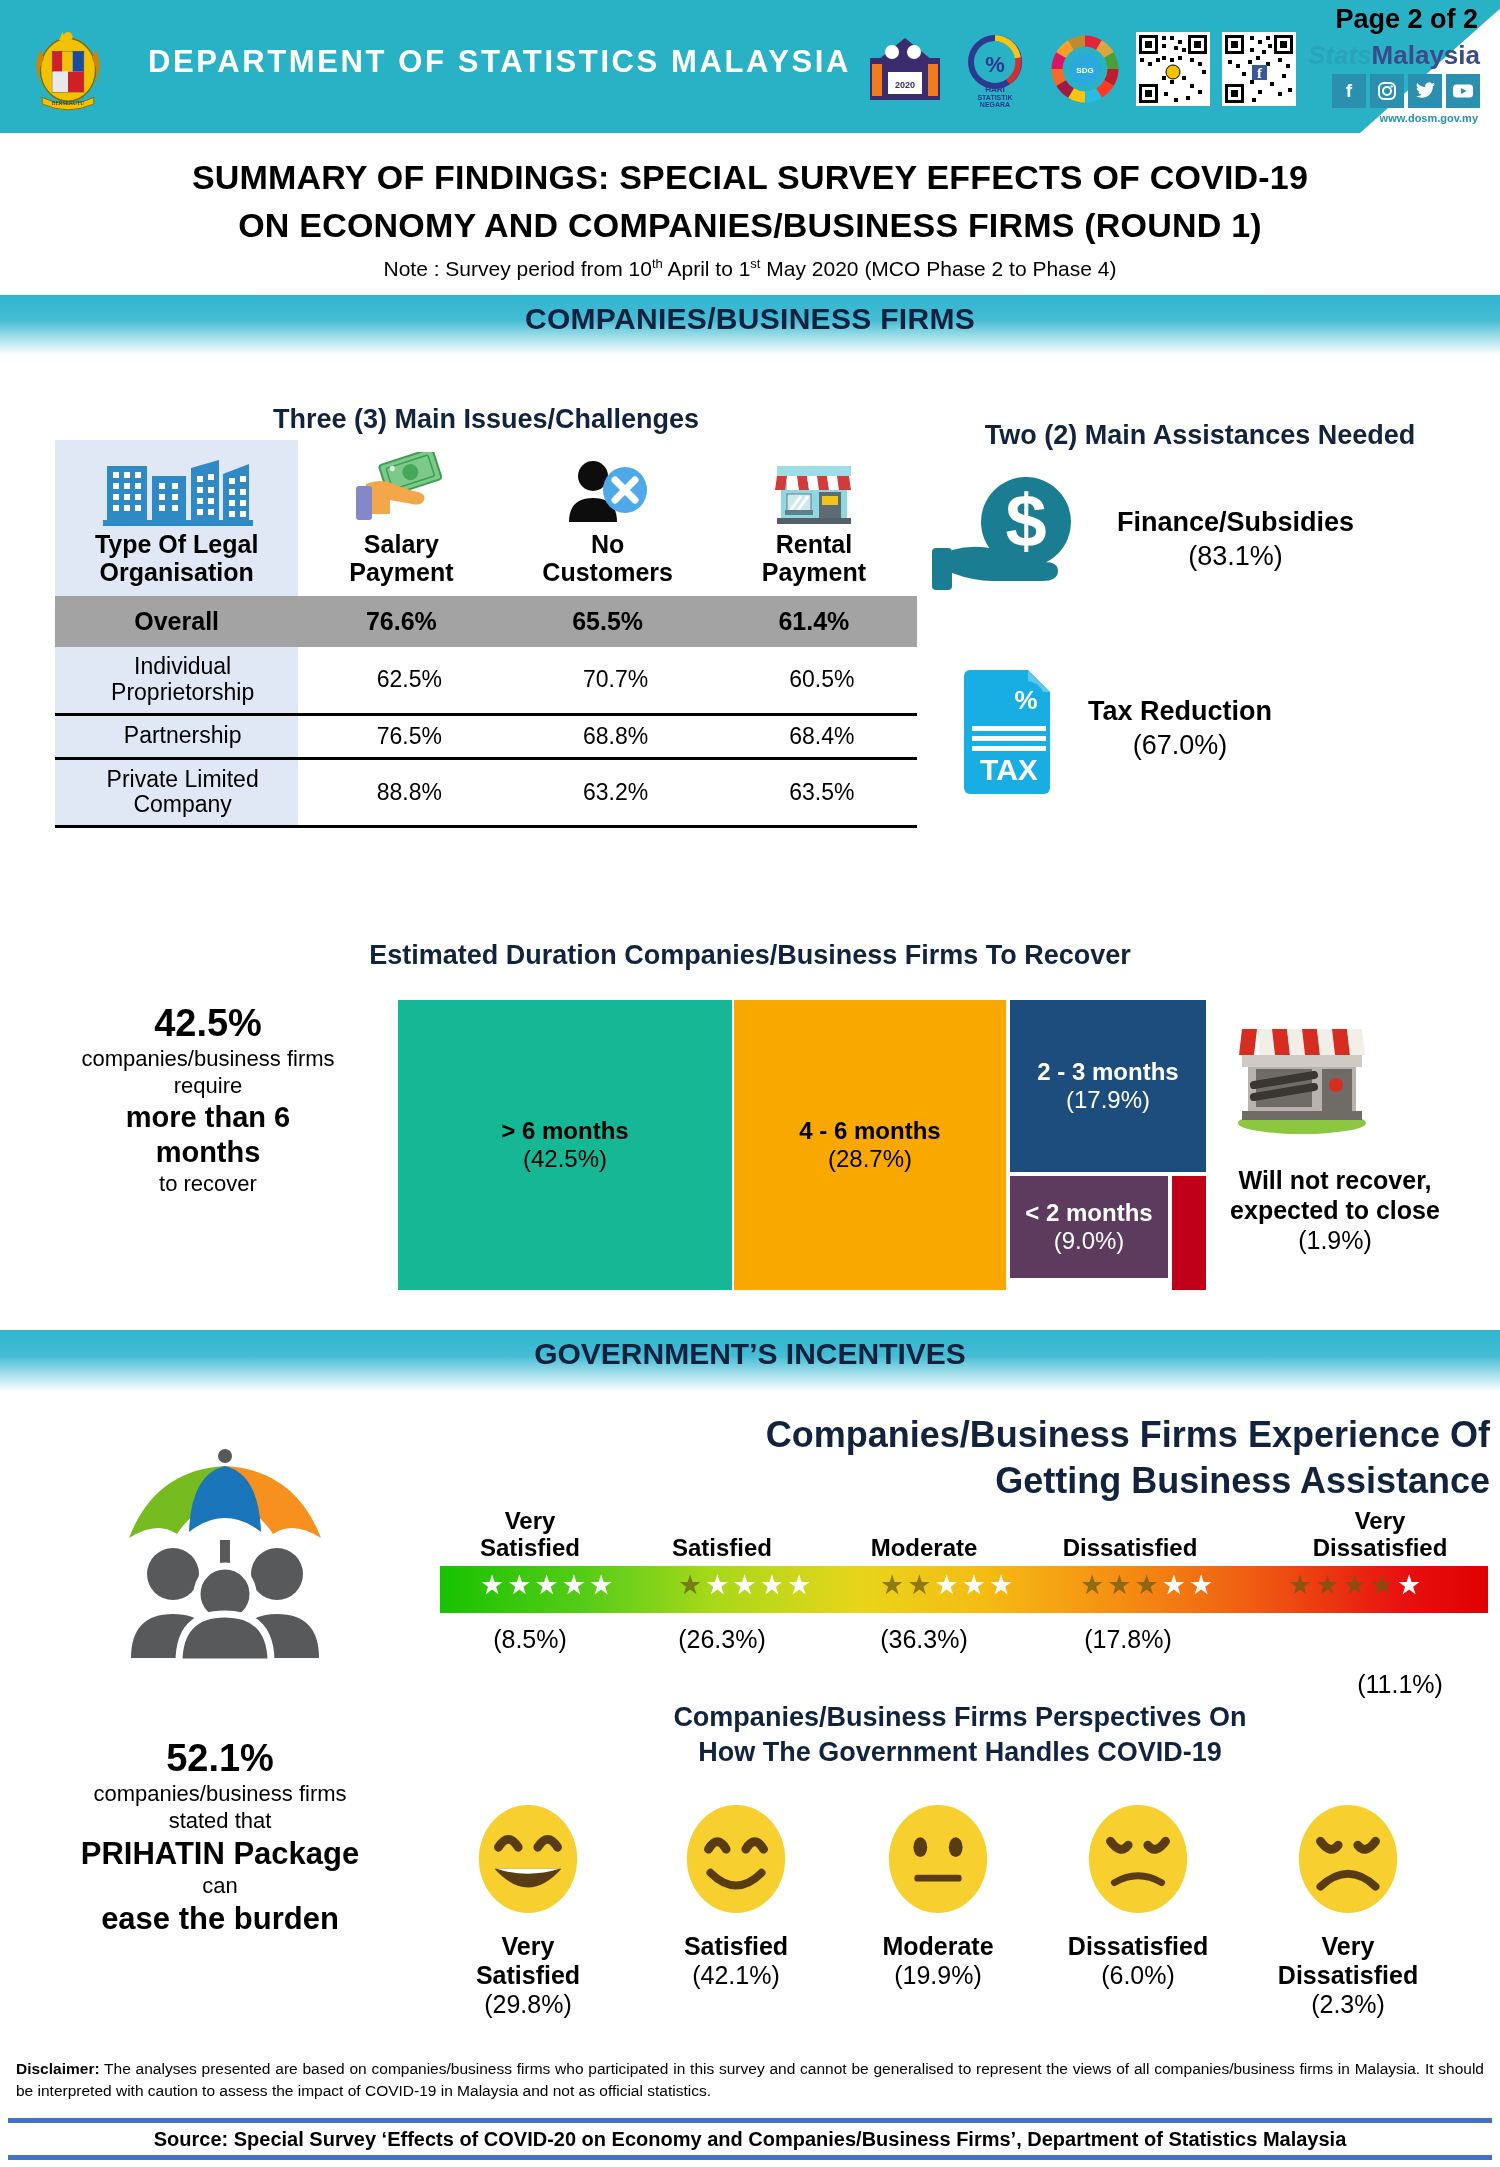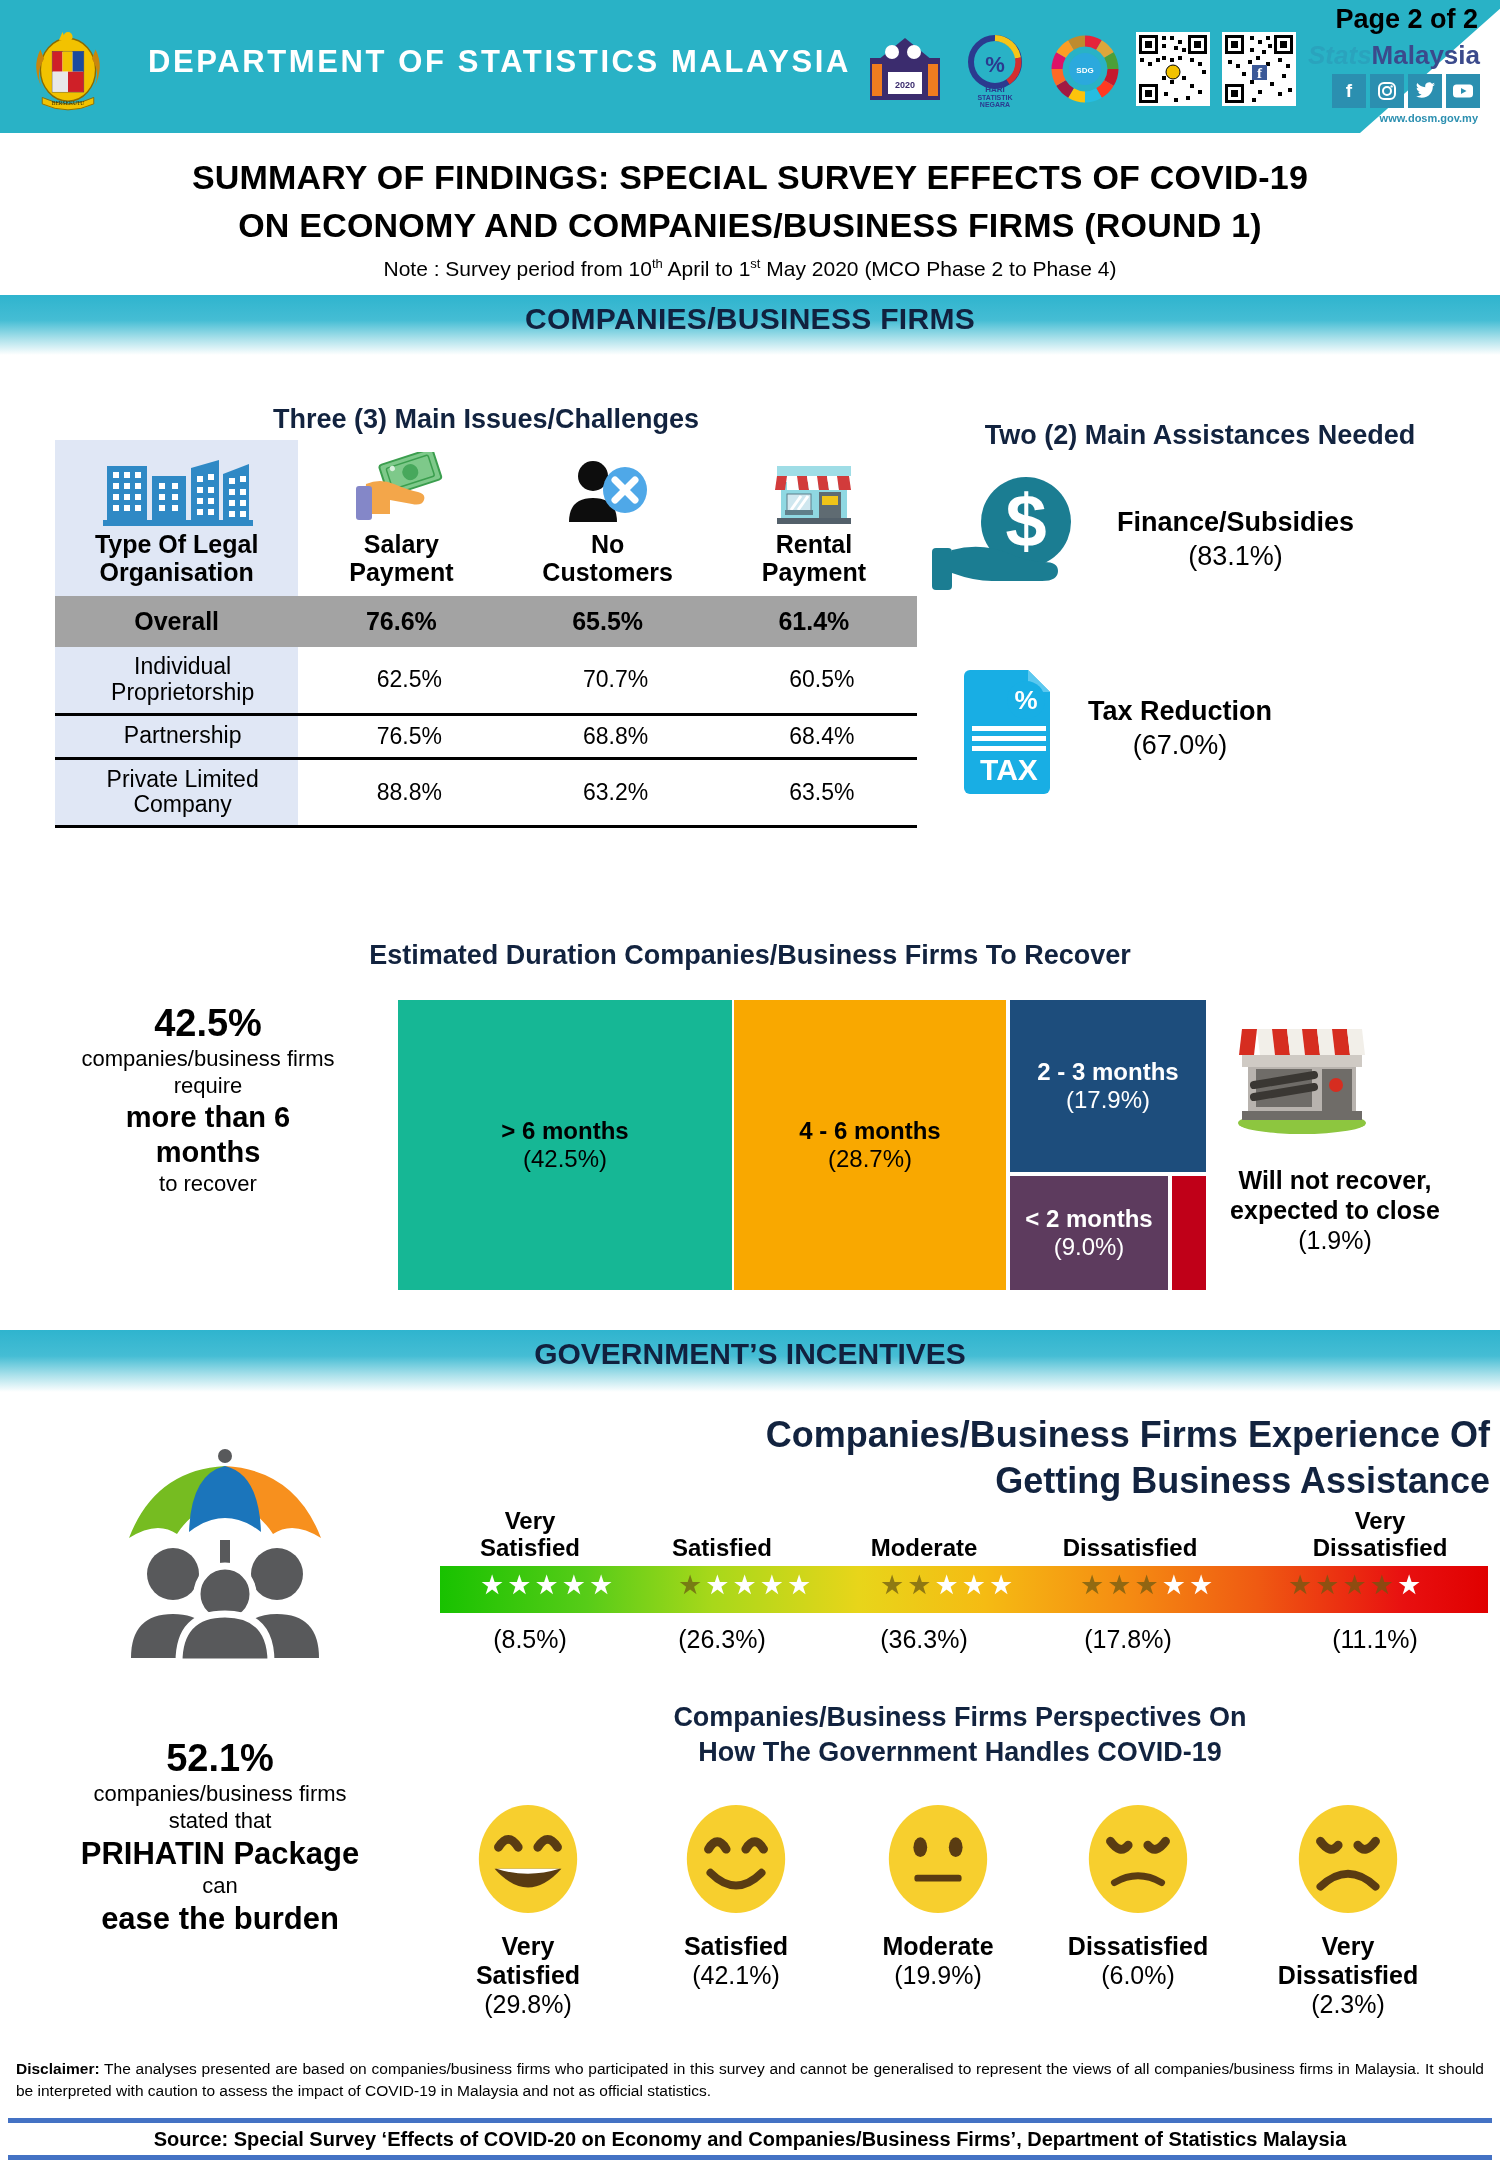--- a/index.html
+++ b/index.html
@@ -526,21 +526,21 @@
       <div class="t2">(42.5%)</div>
     </div>
     <div class="tm-cell" style="left:338px;top:0;width:272px;height:290px;background:#f9a800;">
       <div class="t1">4 - 6 months</div>
       <div class="t2">(28.7%)</div>
     </div>
     <div class="tm-cell" style="left:614px;top:0;width:196px;height:172px;background:#1d4d7c;color:#fff;">
       <div class="t1">2 - 3 months</div>
       <div class="t2">(17.9%)</div>
     </div>
-    <div class="tm-cell" style="left:614px;top:176px;width:158px;height:114px;background:#5d3b5e;color:#fff;">
+    <div class="tm-cell" style="left:614px;top:176px;width:158px;height:102px;background:#5d3b5e;color:#fff;">
       <div class="t1">&lt; 2 months</div>
       <div class="t2">(9.0%)</div>
     </div>
     <div class="tm-cell" style="left:776px;top:176px;width:34px;height:114px;background:#c00018;"></div>
   </div>
 
   <svg class="shop-closed" viewBox="0 0 160 130">
     <ellipse cx="80" cy="118" rx="64" ry="11" fill="#8dc63f"></ellipse>
     <rect x="26" y="58" width="108" height="56" fill="#b8b3ae"></rect>
     <rect x="20" y="50" width="120" height="12" fill="#cfcac4"></rect>
@@ -659,21 +659,21 @@
         <span class="star off">★</span>
         <span class="star on">★</span>
     </div>
   </div>
 
   <div class="rating-pcts">
     <div class="rp" style="left:0px;width:180px;">(8.5%)</div>
     <div class="rp" style="left:192px;width:180px;">(26.3%)</div>
     <div class="rp" style="left:394px;width:180px;">(36.3%)</div>
     <div class="rp" style="left:598px;width:180px;">(17.8%)</div>
-    <div class="rp" style="left:840px;width:190px;">(11.1%)</div>
+    <div class="rp" style="left:865px;width:190px;margin-top:45px;">(11.1%)</div>
   </div>
 
   <div class="persp-title">
     <span>Companies/Business Firms Perspectives On</span><br>
     <span>How The Government Handles COVID-19</span>
   </div>
 
   <div class="faces">
     <div class="face-col" style="left:-12px;">
       <svg class="face" viewBox="0 0 120 120">

